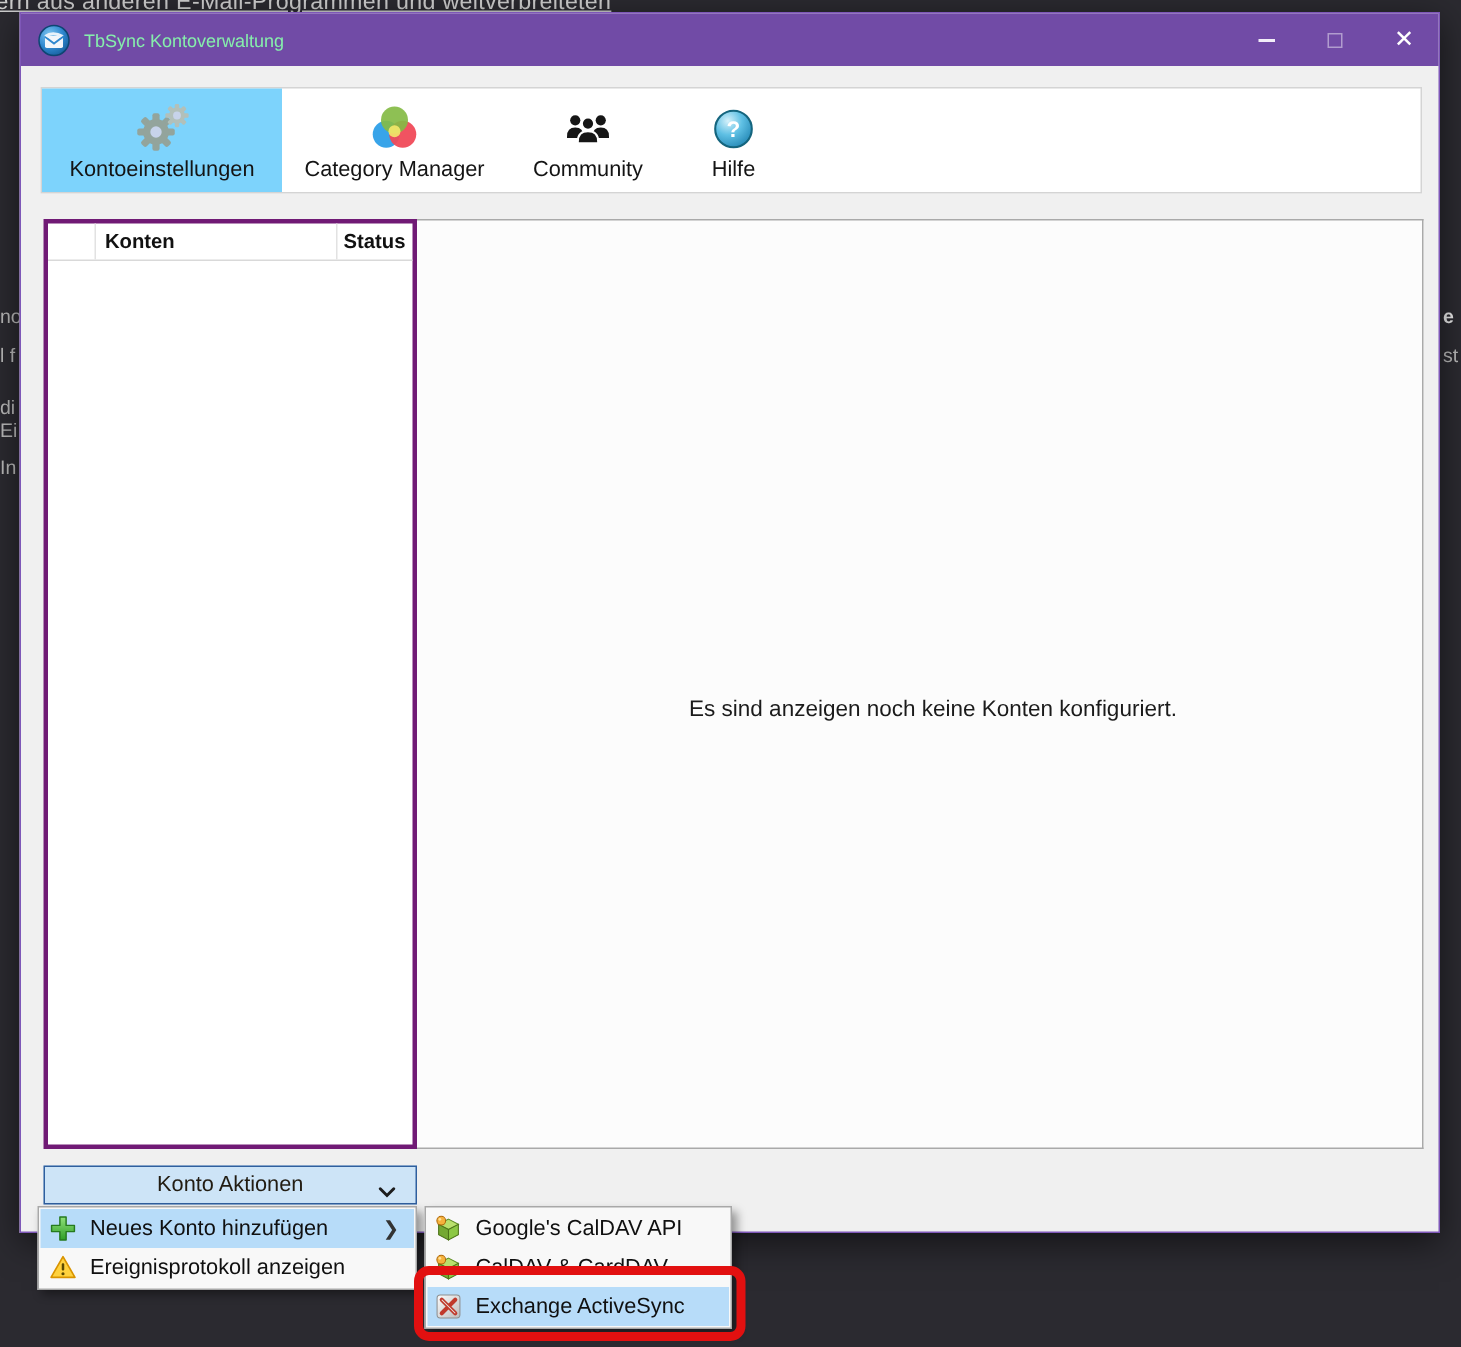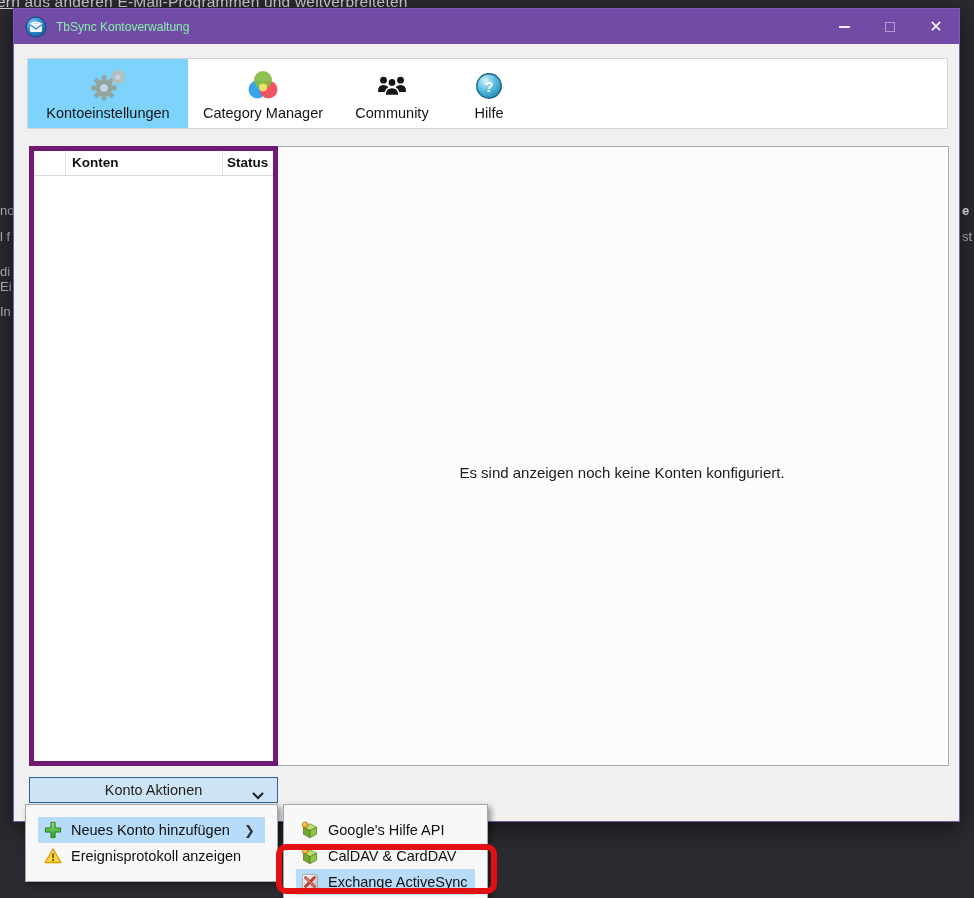--- a/index.html
+++ b/index.html
@@ -27,36 +27,36 @@
 
   
   .toolbar { position:absolute; left:13px; top:49px; width:921px; height:71px; background:#fff; border:1px solid #d4d4d4; display:flex; }
   .tb-tab { height:100%; display:flex; flex-direction:column; align-items:center; justify-content:flex-end; padding-bottom:7px; cursor:default; }
   .tb-tab .ticon { height:38px; display:flex; align-items:center; justify-content:center; }
   .tb-tab .tlabel { font-size:14.5px; color:#141414; }
   .tb-tab.selected { background:#7dd3fc; }
   .tab-konto { width:160px; } .tab-cat { width:150px; } .tab-comm { width:108px; } .tab-hilfe { width:86px; }
 
   
-  .accounts-panel { position:absolute; left:15px; top:137px; width:249px; height:620px; background:#fff; border:5px solid #701a75; }
+  .accounts-panel { position:absolute; left:15px; top:137px; width:249px; height:620px; background:#fff; border:3px solid #701a75; }
   .tbl-header { display:flex; height:25px; border-bottom:1px solid #d9d9d9; font-size:13.5px; font-weight:bold; color:#111; }
   .tbl-header .c0 { width:32px; border-right:1px solid #e2e2e2; }
   .tbl-header .c1 { flex:1; padding:4px 0 0 6px; border-right:1px solid #e2e2e2; }
   .tbl-header .c2 { width:50px; padding:4px 0 0 4px; }
 
   
   .detail-pane { position:absolute; left:264px; top:137px; width:671px; height:620px; background:#fcfcfc; border:1px solid #a9a9a9; border-left:none; display:flex; align-items:center; justify-content:center; }
   .empty-msg { font-size:15px; color:#1b1b1b; padding-top:32px; padding-left:18px; }
 
   
   .actions-btn { position:absolute; left:15px; top:768px; width:249px; height:26px; background:#cde4f7; border:1px solid #2f5f9e; display:flex; align-items:center; justify-content:center; font-size:14.5px; color:#221c12; }
   .actions-btn .chev { position:absolute; right:13px; top:9px; }
 
   
-  .popup { position:absolute; background:#f8f8f8; border:1px solid #a8a8a8; box-shadow:3px 3px 6px rgba(0,0,0,.4); padding:12px; z-index:20; }
+  .popup { position:absolute; background:#f8f8f8; border:1px solid #a8a8a8; box-shadow:3px 3px 6px rgba(0,0,0,.4); padding:1px; z-index:20; }
   .menu-popup { left:25px; top:804px; width:253px; }
   .submenu-popup { left:283px; top:804px; width:205px; z-index:21; }
   .menu-item { height:26px; display:flex; align-items:center; font-size:14.5px; color:#101010; position:relative; }
   .menu-item .micon { width:18px; height:18px; margin:0 9px 0 6px; flex:0 0 auto; display:flex; align-items:center; justify-content:center; }
   .menu-item.hl { background:#b7dcf9; }
   .menu-item .subarrow { position:absolute; right:10px; font-size:13px; color:#333; }
   .submenu-popup .menu-item .micon { margin-left:5px; }
 
   
   .annotation { position:absolute; left:276px; top:844px; width:221px; height:50px; border:6px solid #e21010; border-radius:10px; z-index:30; pointer-events:none; }
@@ -236,21 +236,21 @@
     <div class="menu-item">
       <span class="micon">
         <svg width="18" height="18" viewBox="0 0 26 26">
           <path d="M13 4 L22.5 9 L13 14 L3.5 9 Z" fill="#b9e06c" stroke="#5c8a20" stroke-width="1"></path>
           <path d="M3.5 9 L13 14 L13 24 L3.5 19 Z" fill="#74a832" stroke="#4c7218" stroke-width="1"></path>
           <path d="M22.5 9 L13 14 L13 24 L22.5 19 Z" fill="#8cc844" stroke="#4c7218" stroke-width="1"></path>
           <circle cx="6" cy="5.5" r="4.2" fill="#f5b23c" stroke="#b06808" stroke-width="1"></circle>
           <circle cx="4.7" cy="4.2" r="1.3" fill="#ffe09a"></circle>
         </svg>
       </span>
-      <span>Google's Hilfe API</span>
+      <span>Google's CalDAV API</span>
     </div>
     <div class="menu-item">
       <span class="micon">
         <svg width="18" height="18" viewBox="0 0 26 26">
           <path d="M13 4 L22.5 9 L13 14 L3.5 9 Z" fill="#b9e06c" stroke="#5c8a20" stroke-width="1"></path>
           <path d="M3.5 9 L13 14 L13 24 L3.5 19 Z" fill="#74a832" stroke="#4c7218" stroke-width="1"></path>
           <path d="M22.5 9 L13 14 L13 24 L22.5 19 Z" fill="#8cc844" stroke="#4c7218" stroke-width="1"></path>
           <circle cx="6" cy="5.5" r="4.2" fill="#f5b23c" stroke="#b06808" stroke-width="1"></circle>
           <circle cx="4.7" cy="4.2" r="1.3" fill="#ffe09a"></circle>
         </svg>

